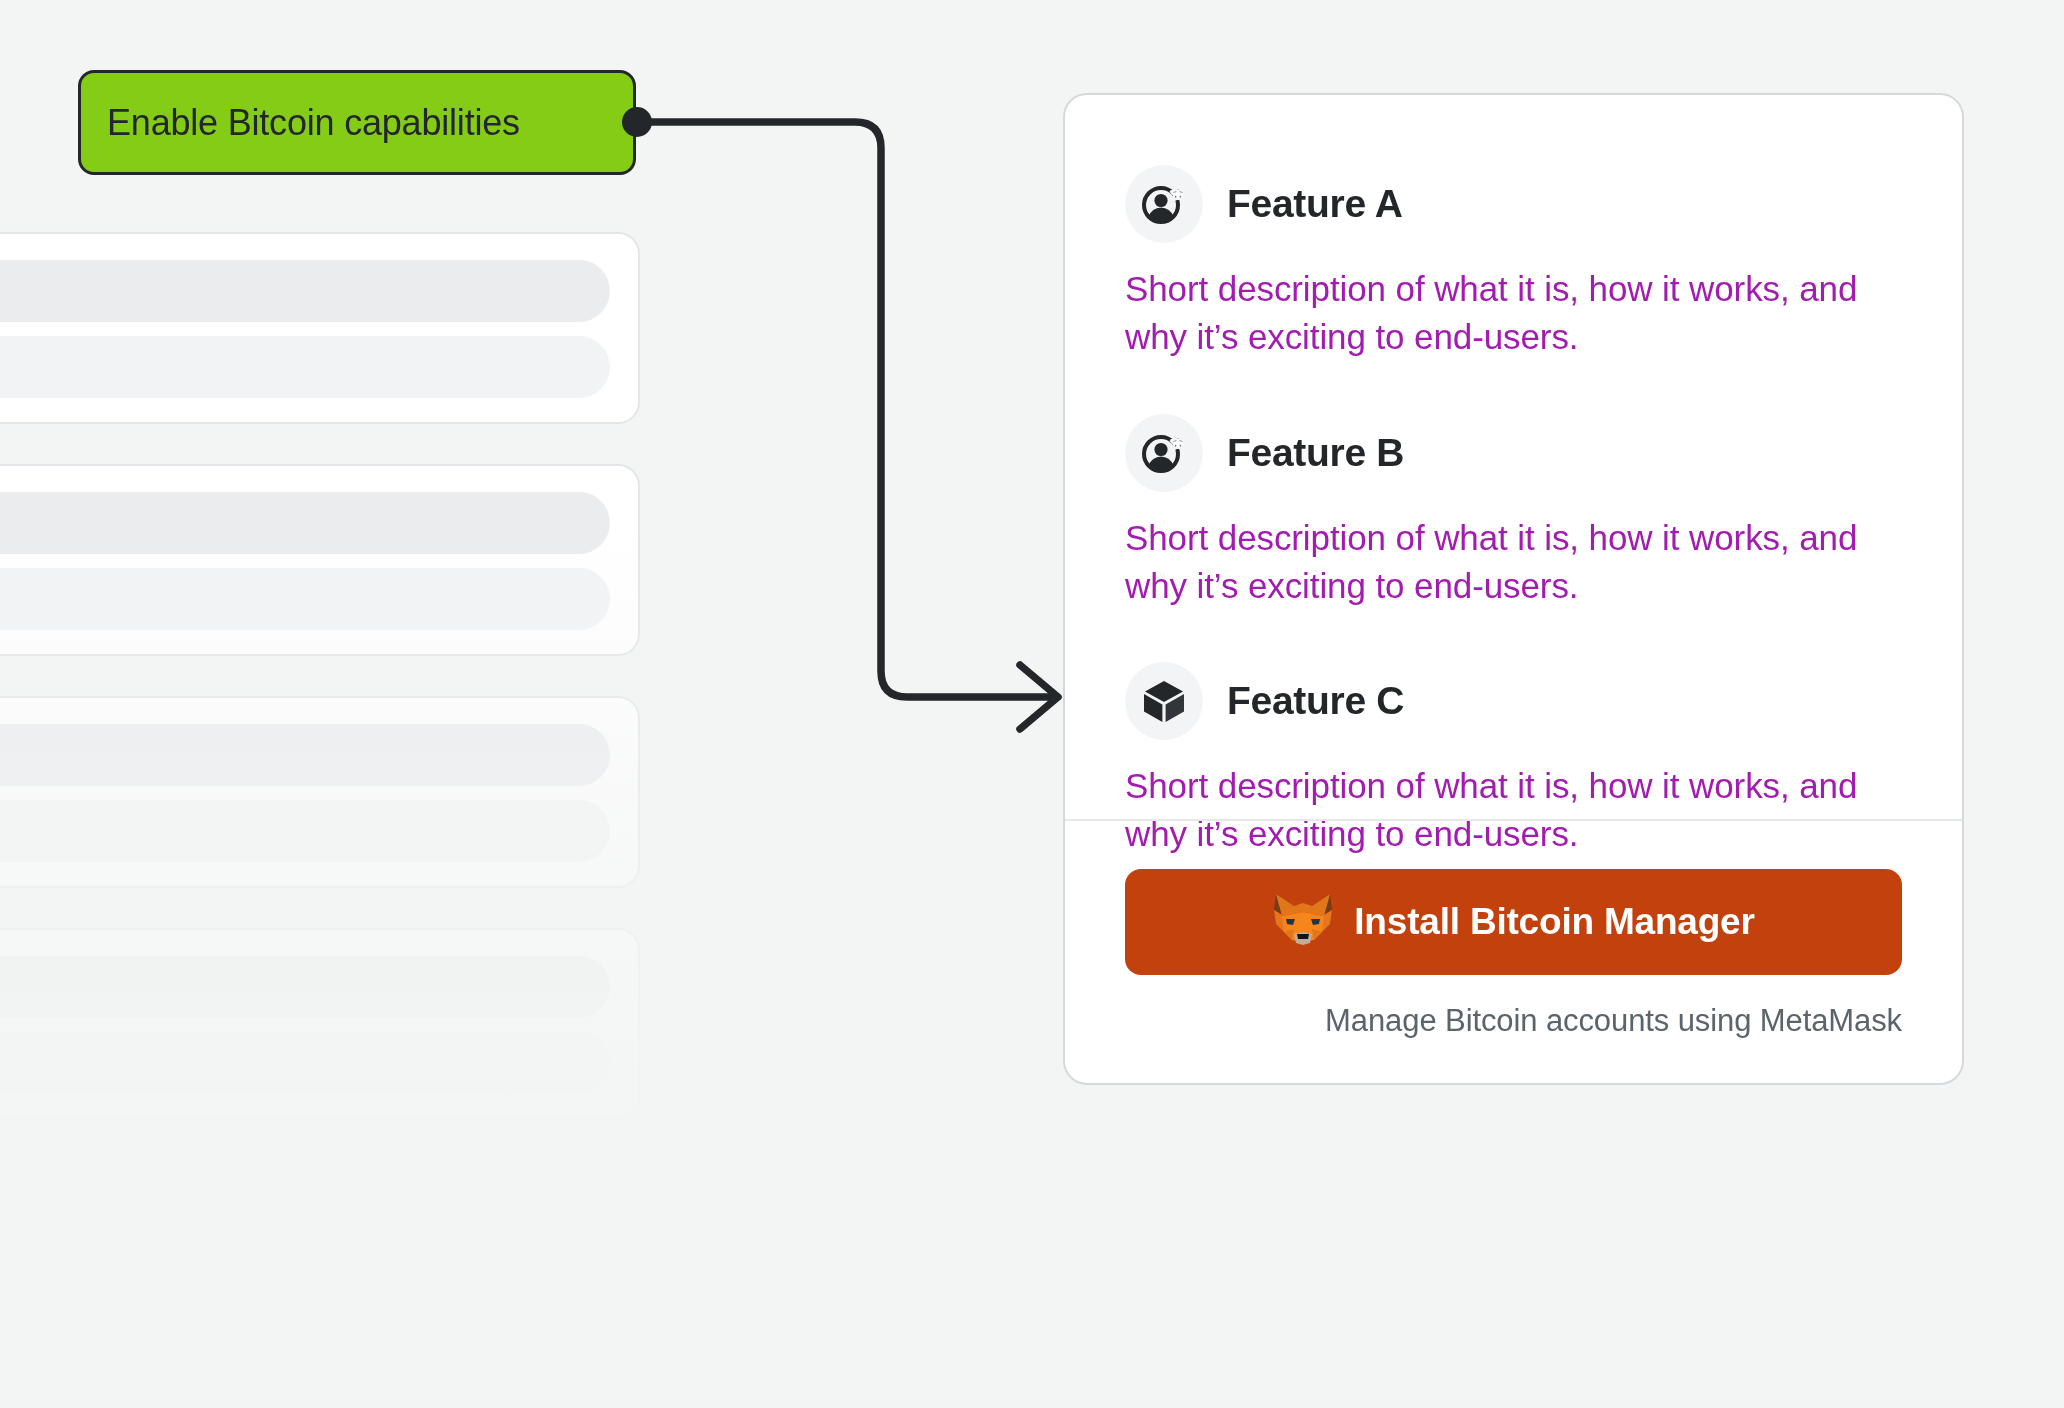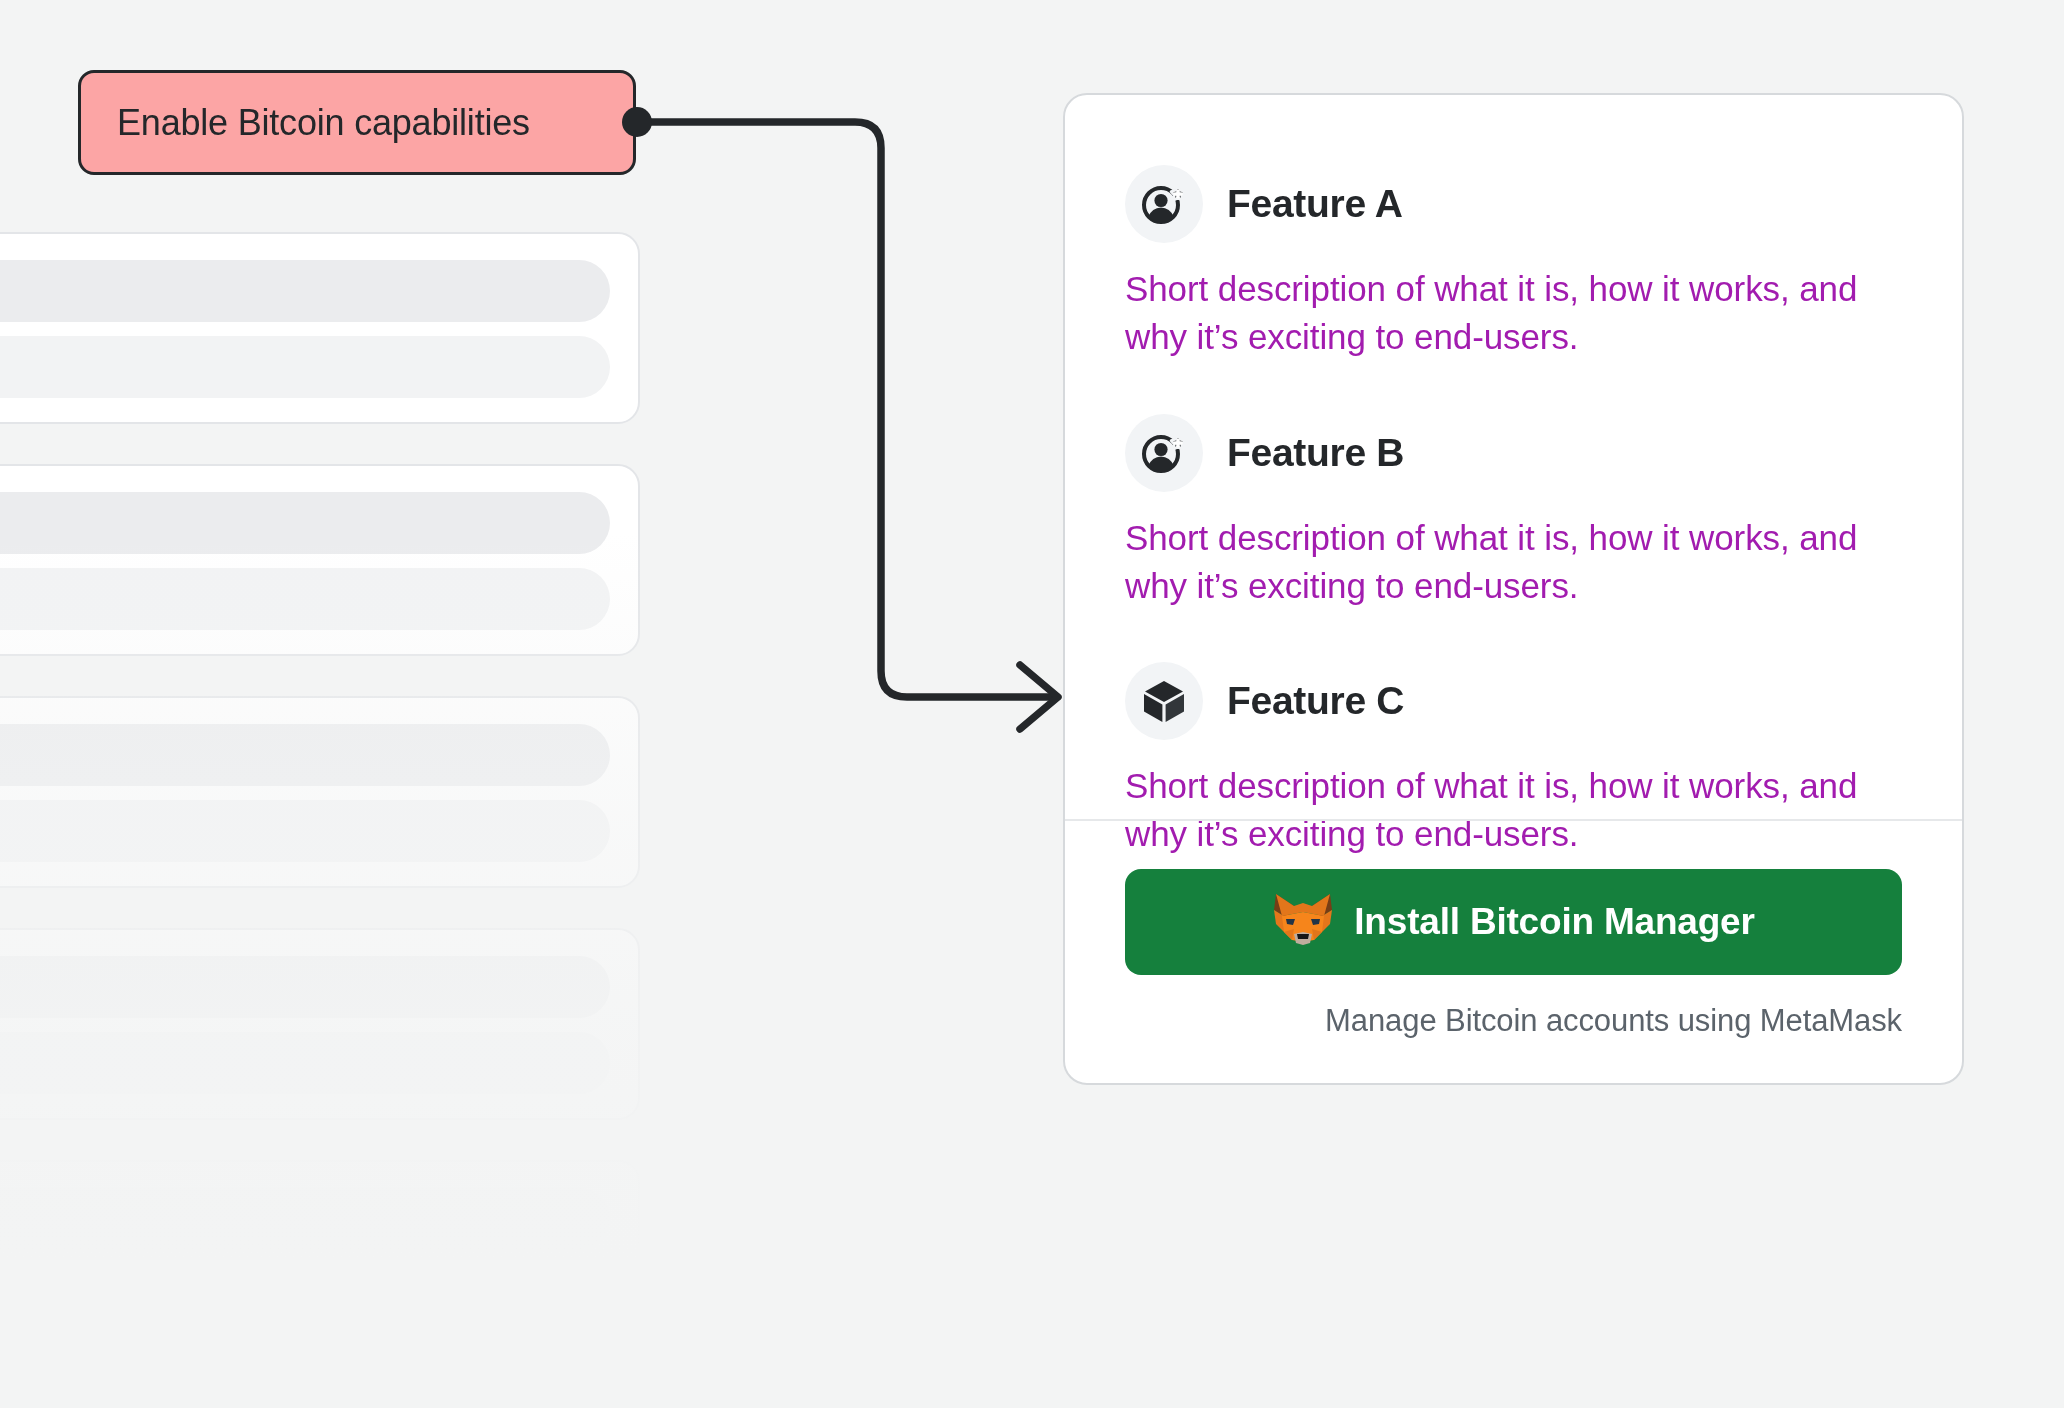--- a/index.html
+++ b/index.html
@@ -71,26 +71,26 @@
        rgba(243,244,244,1.00) 1030px);
   }
 
   
   #callout-pill {
     position: absolute;
     left: 78px;
     top: 70px;
     width: 558px;
     height: 105px;
-    background: #fca5a5;
+    background: #84cc16;
     border: 3.5px solid #24272A;
     border-radius: 16px;
     display: flex;
     align-items: center;
-    padding-left: 36px;
+    padding-left: 26px;
   }
   #callout-pill .pill-label {
     font-size: 36px;
     font-weight: 500;
     color: #24272A;
     letter-spacing: -0.2px;
     white-space: nowrap;
   }
 
   
@@ -162,21 +162,21 @@
     left: 0;
     bottom: 0;
     width: 100%;
     border-top: 2px solid #E6E8EA;
     padding: 48px 60px 44px 60px;
   }
 
   #install-button {
     width: 100%;
     height: 106px;
-    background: #15803d;
+    background: #c2410c;
     border: none;
     border-radius: 16px;
     display: flex;
     align-items: center;
     justify-content: center;
     gap: 20px;
     cursor: pointer;
   }
   #install-button .btn-label {
     font-size: 37px;

